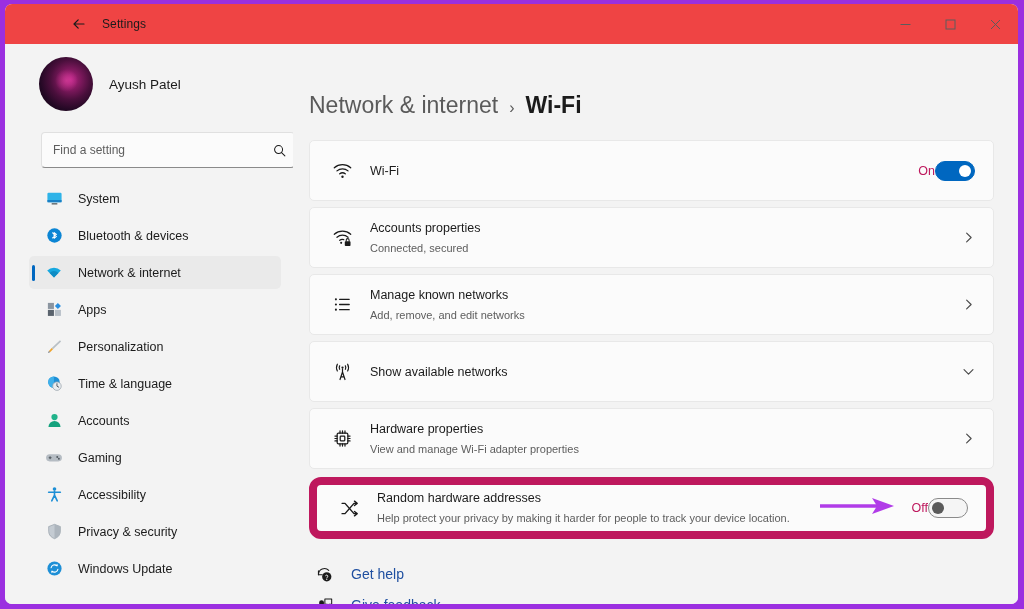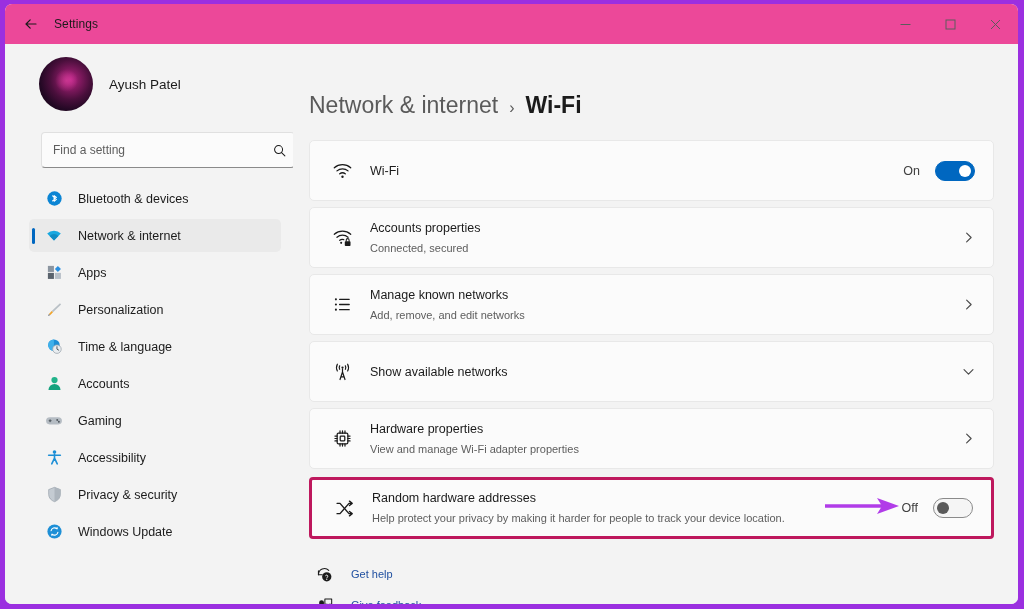--- a/index.html
+++ b/index.html
@@ -33,22 +33,23 @@
     display: flex;
     flex-direction: column;
   }
 
   
   .titlebar {
     height: 40px;
     flex: 0 0 40px;
     display: flex;
     align-items: center;
-    background: #ec4899;
-    position: relative;
+    background: #ef4444;
+    position: relative;
+    padding-left: 48px;
   }
   .back-btn {
     width: 30px; height: 30px;
     margin-left: 11px;
     display: flex; align-items: center; justify-content: center;
     border-radius: 4px;
     color: #1b1b1b;
   }
   .back-btn svg { display:block; }
   .app-title {
@@ -250,22 +251,22 @@
     margin-top: 5px;
   }
   .c-right {
     display: flex;
     align-items: center;
     flex: 0 0 auto;
     color: #4a4a4a;
   }
   .toggle-label {
     font-size: 12.5px;
-    color: #404040;
-    margin-right: 15px;
+    color: #be185d;
+    margin-right: 0;
   }
   .toggle {
     width: 40px; height: 20px;
     border-radius: 10px;
     position: relative;
     box-sizing: border-box;
   }
   .toggle.on {
     background: #0067c0;
     border: 1px solid #0067c0;
@@ -287,22 +288,22 @@
     left: 3px; top: 50%;
     transform: translateY(-50%);
     width: 12px; height: 12px;
     border-radius: 50%;
     background: #5a5a5a;
   }
   .chev { color: #4a4a4a; display: flex; align-items: center; }
 
   
   .card.highlight {
-    border: 3px solid #be185d;
-    border-radius: 4px;
+    border: 8px solid #be185d;
+    border-radius: 12px;
     height: 62px;
     margin-top: 8px;
   }
 
   .arrow-annot {
     position: absolute;
     right: 88px;
     top: 50%;
     transform: translateY(-50%);
     pointer-events: none;
@@ -320,21 +321,21 @@
     margin-bottom: 5px;
   }
   .link-ico {
     width: 22px;
     flex: 0 0 22px;
     display: flex; align-items: center; justify-content: center;
     color: #1b1b1b;
   }
   .link-text {
     margin-left: 16px;
-    font-size: 11px;
+    font-size: 14px;
     color: #1f4fa0;
   }
 </style>
 </head>
 <body>
 
 <div id="screen">
   <div id="window">
 
     <div class="titlebar">
@@ -385,20 +386,30 @@
           <div class="search-ico">
             <svg width="13" height="13" viewBox="0 0 14 14" fill="none" stroke="currentColor" stroke-width="1.1">
               <circle cx="6" cy="6" r="4.3"></circle>
                 <path d="M9.2 9.2L12.8 12.8" stroke-linecap="round"></path>
             </svg>
           </div>
         </div>
 
         <div class="navlist">
 
+          <div class="navitem">
+            <div class="nav-ico">
+              <svg width="17" height="17" viewBox="0 0 18 18">
+                <rect x="1.5" y="3" width="15" height="10" rx="1.2" fill="#2eb3e8"></rect>
+                <rect x="1.5" y="10.6" width="15" height="2.4" rx="0" fill="#1a7fc4"></rect>
+                <rect x="6" y="14" width="6" height="1.3" fill="#4a5358"></rect>
+              </svg>
+            </div>
+            <div class="nav-label">System</div>
+          </div>
 
           <div class="navitem">
             <div class="nav-ico">
               <svg width="17" height="17" viewBox="0 0 18 18">
                 <circle cx="9" cy="9" r="7.6" fill="#0b85d4"></circle>
                 <path d="M7 6.3l4 3.6-2.4 2v-6l2.4 2-4 3.6" fill="none" stroke="#fff" stroke-width="1.15" stroke-linejoin="round" stroke-linecap="round"></path>
               </svg>
             </div>
             <div class="nav-label">Bluetooth &amp; devices</div>
           </div>

